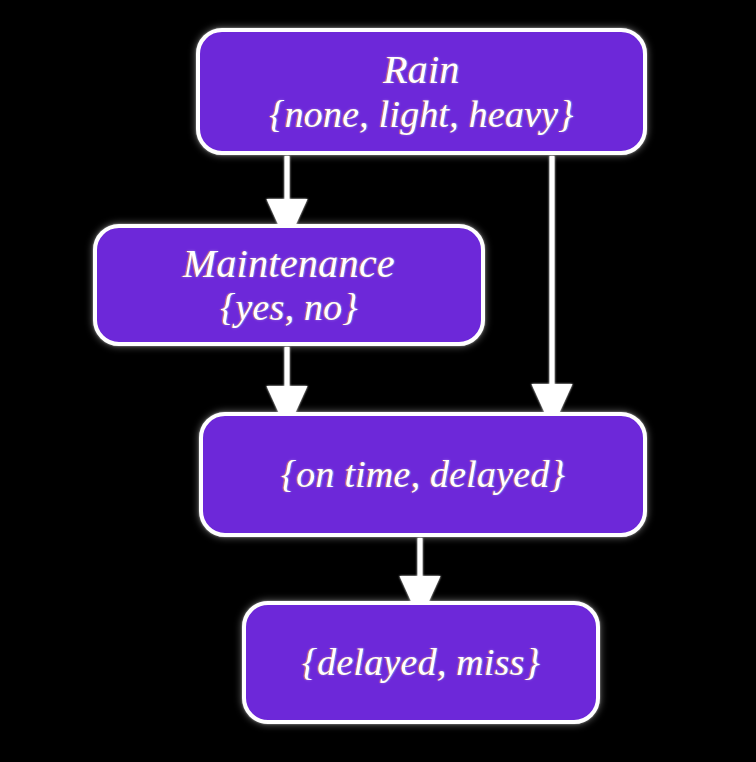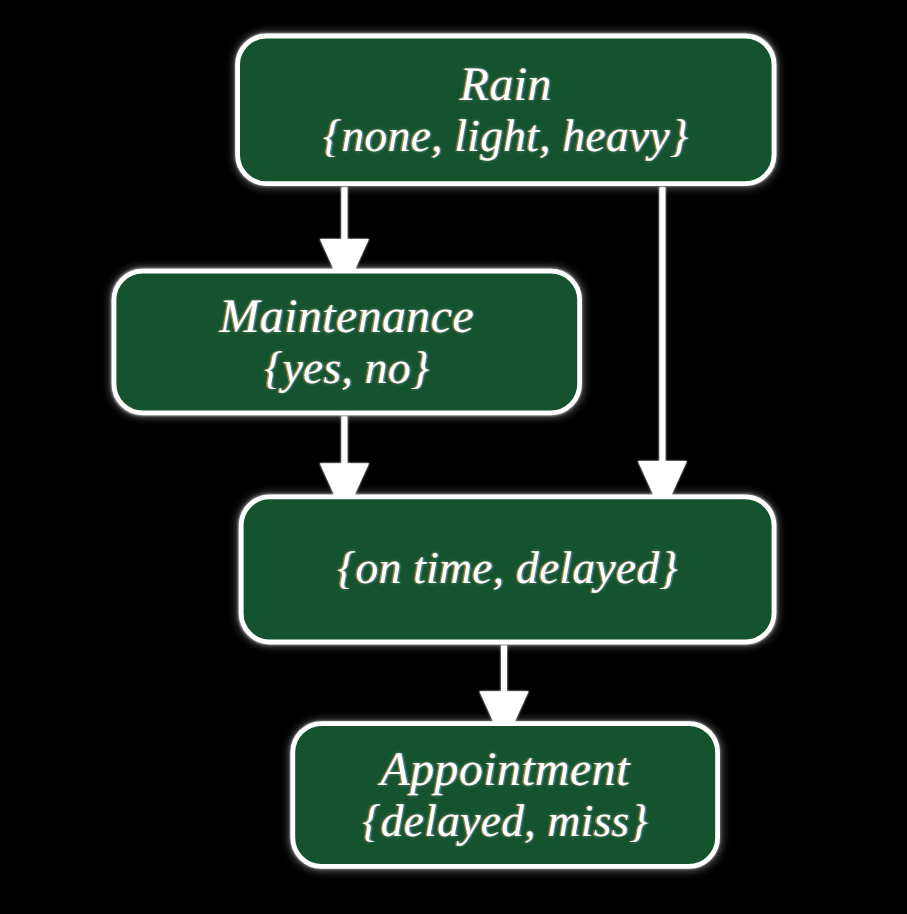--- a/index.html
+++ b/index.html
@@ -24,21 +24,21 @@
     position: absolute;
     left: 0;
     top: 0;
     width: 756px;
     height: 762px;
     pointer-events: none;
   }
   .node {
     position: absolute;
     box-sizing: border-box;
-    background: #14532d;
+    background: #6d28d9;
     border: 4px solid #ffffff;
     border-radius: 26px;
     display: flex;
     flex-direction: column;
     align-items: center;
     justify-content: center;
     box-shadow: 0 0 7px 1px rgba(255,255,255,0.35),
                 0 0 2px 0 rgba(255,255,255,0.55);
     text-align: center;
     line-height: 1.08;
@@ -108,17 +108,16 @@
   <div class="node" id="node-maintenance">
     <span class="node-name">Maintenance</span>
     <span class="node-states">{yes, no}</span>
   </div>
 
   <div class="node" id="node-train">
     <span class="node-states">{on time, delayed}</span>
   </div>
 
   <div class="node" id="node-appointment">
-    <span class="node-name">Appointment</span>
     <span class="node-states">{delayed, miss}</span>
   </div>
 
 </div>
 
 </body></html>

